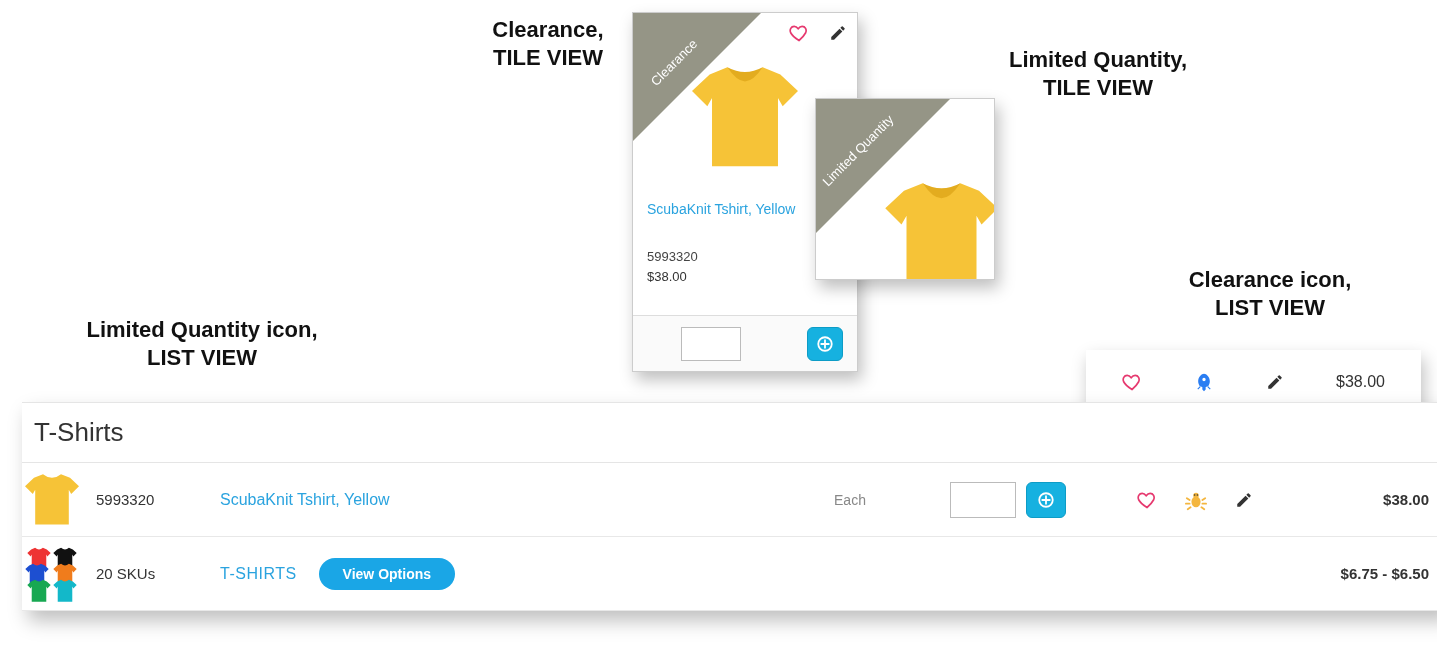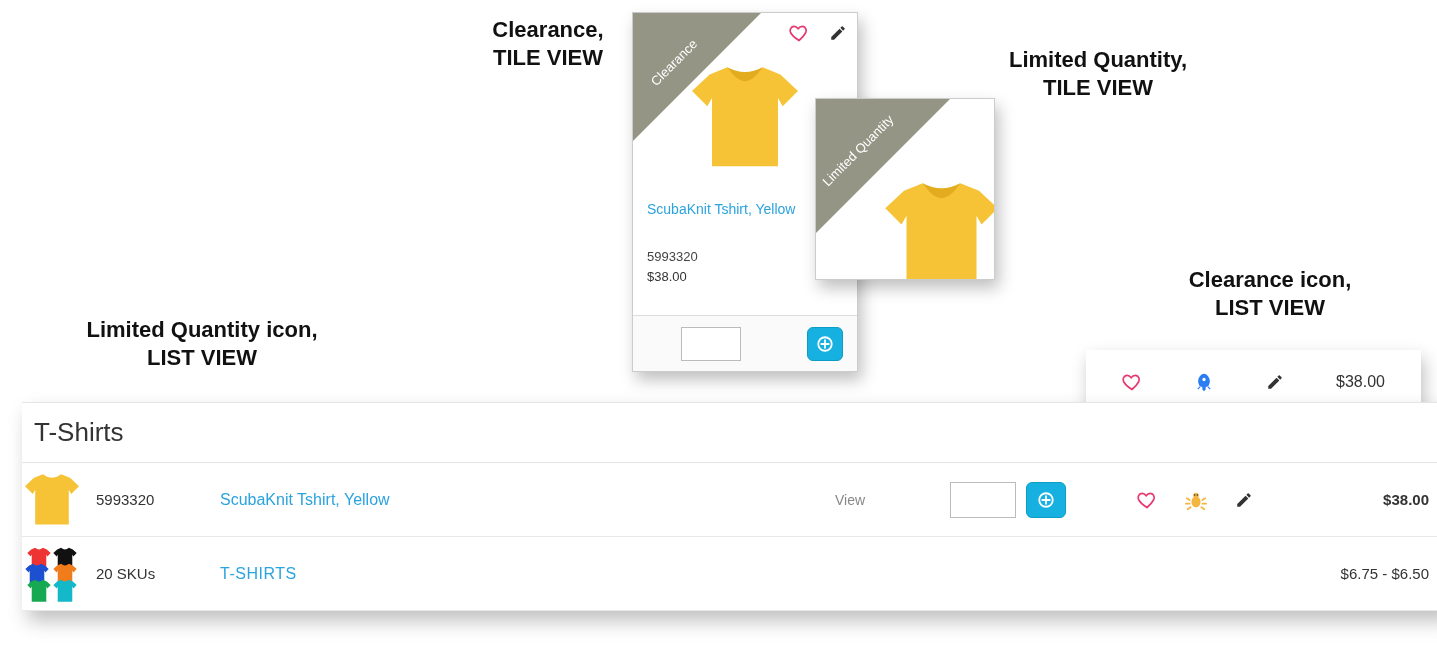--- a/index.html
+++ b/index.html
@@ -227,21 +227,21 @@
   <div class="list-head">T-Shirts</div>
 
   <div class="list-row">
     <div class="thumb">
       <svg class="tshirt-svg" viewBox="0 0 100 90">
         <path fill="#f6c337" d="M20 8 L35 2 Q50 14 65 2 L80 8 L95 22 L82 35 L78 28 L78 86 L22 86 L22 28 L18 35 L5 22 Z"></path>
       </svg>
     </div>
     <div class="cell-sku">5993320</div>
     <div class="cell-name"><span class="link">ScubaKnit Tshirt, Yellow</span></div>
-    <div class="cell-uom">View</div>
+    <div class="cell-uom">Each</div>
     <div class="cell-qty">
       <input class="qty-input" style="">
       <div class="add-btn">
         <span class="icon plus-circle">
           <svg viewBox="0 0 24 24" fill="#fff">
               <circle cx="12" cy="12" r="9" fill="none" stroke="#fff" stroke-width="2.4"></circle>
               <path d="M12 7v10M7 12h10" stroke="#fff" stroke-width="2.4" stroke-linecap="round"></path>
             </svg>
         </span>
       </div>
@@ -289,19 +289,20 @@
             <path fill="#17a852" d="M20 8 L35 2 Q50 14 65 2 L80 8 L95 22 L82 35 L78 28 L78 86 L22 86 L22 28 L18 35 L5 22 Z"></path>
           </svg>
         <svg class="mt" style="left:30px;top:34px" viewBox="0 0 100 90">
             <path fill="#13b8c9" d="M20 8 L35 2 Q50 14 65 2 L80 8 L95 22 L82 35 L78 28 L78 86 L22 86 L22 28 L18 35 L5 22 Z"></path>
           </svg>
       </div>
     </div>
     <div class="cell-sku">20 SKUs</div>
     <div class="cell-name">
       <span class="link">T-SHIRTS</span>
+      <button class="view-options">View Options</button>
     </div>
     <div class="cell-uom"></div>
     <div class="cell-qty"></div>
     <div class="cell-icons"></div>
-    <div class="cell-price" style="font-weight:400">$6.75 - $6.50</div>
+    <div class="cell-price" style="font-weight:700">$6.75 - $6.50</div>
   </div>
 </div>
 
 </body></html>

